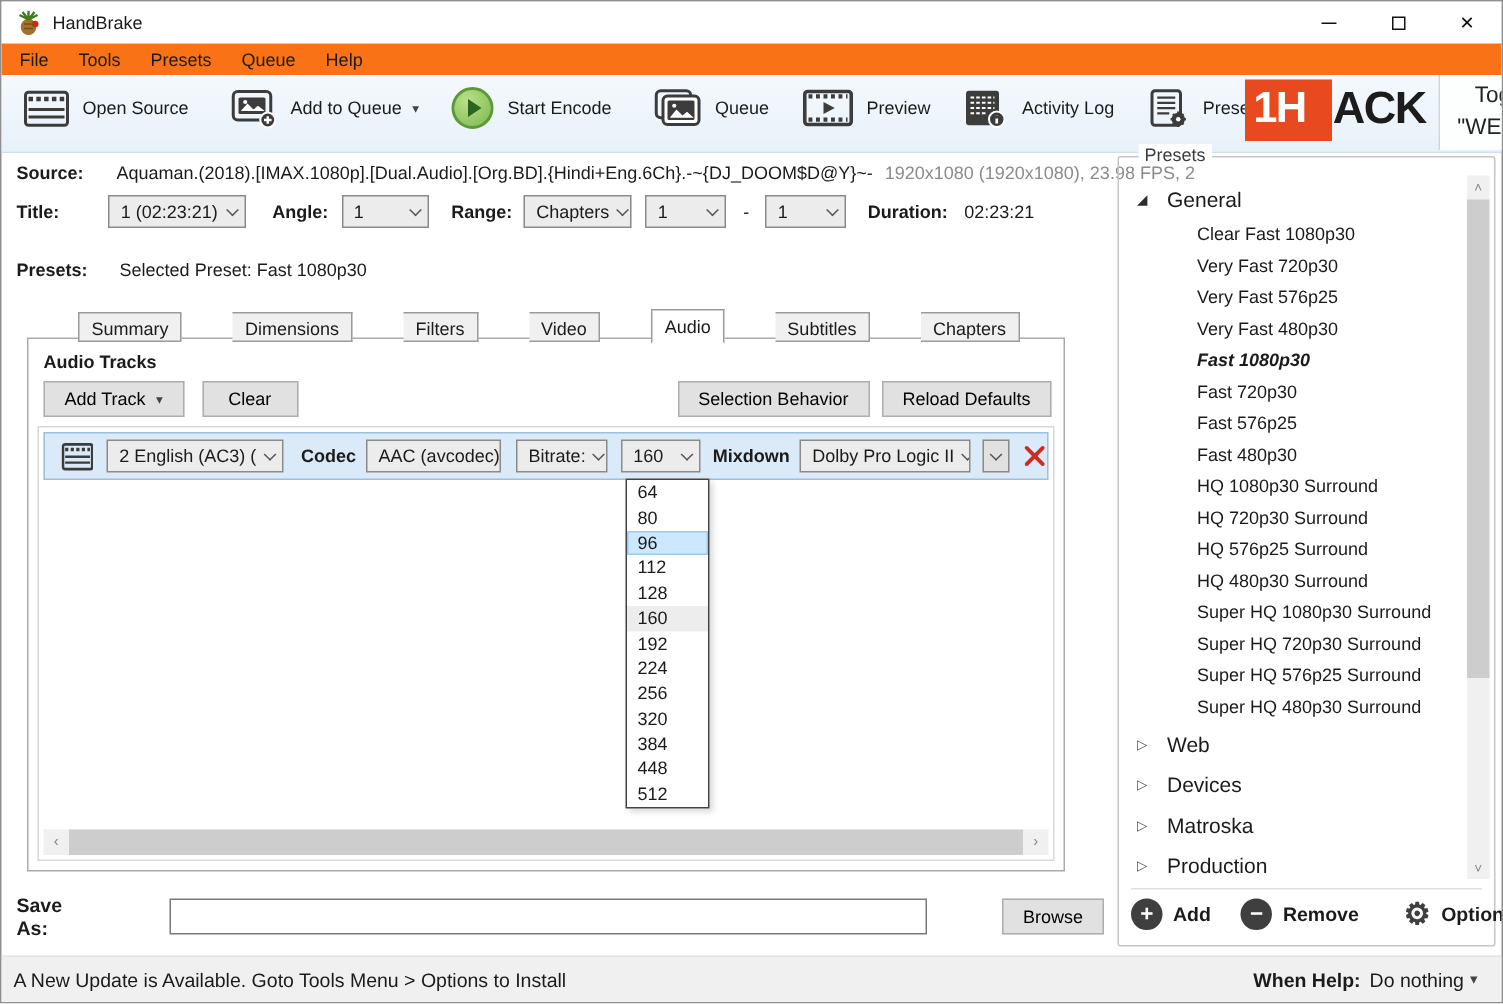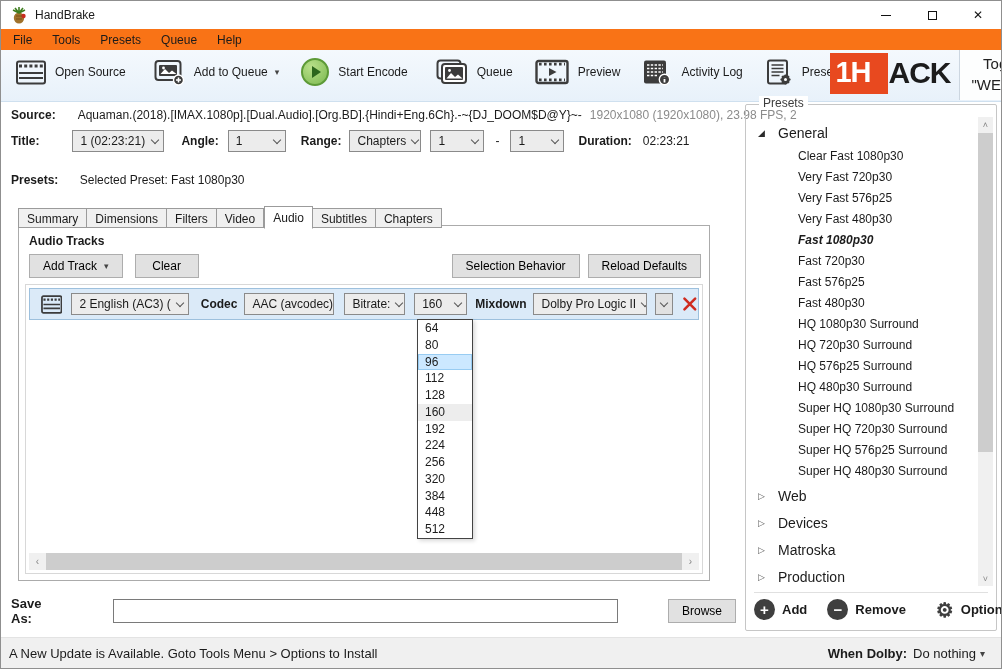--- a/index.html
+++ b/index.html
@@ -42,21 +42,21 @@
 
   .title-row { position:absolute; left:10px; top:128px; width:725px; height:24px; display:flex; align-items:center; }
   .combo { display:inline-flex; align-items:center; justify-content:space-between; background:#ececec; border:1px solid #8a8a8a; height:22px; padding:0 5px 0 7px; white-space:nowrap; overflow:hidden; }
   .combo .chev { flex:0 0 auto; margin-left:6px; }
 
   .presets-row { position:absolute; left:10px; top:172px; }
   .presets-row .val { margin-left:18px; font-weight:normal; }
 
   
   .tabbar { position:absolute; left:17px; top:205px; display:flex; align-items:flex-end; z-index:3; }
-  .tab { background:#f0f0f0; border:1px solid #9b9b9b; border-left-width:0; padding:3px 8px 3px 8px; height:20px; font-size:12px; }
+  .tab { background:#f0f0f0; border:1px solid #9b9b9b; border-left-width:0; padding:3px 8px 3px 8px; height:20px; font-size:12px;margin-left:34px; }
   .tab:first-child { border-left-width:1px; }
   .tab.active { background:#fff; height:23px; border-bottom:1px solid #fff; margin-bottom:-1px; padding-top:4px; border-left-width:1px; }
 
   
   .audio-panel { position:absolute; left:17px; top:224px; width:692px; height:356px; background:#fff; border:1px solid #ababab; }
   .section-title { position:absolute; left:10px; top:8px; font-weight:bold; }
   .panel-btn-row { position:absolute; left:10px; top:28px; right:8px; height:24px; display:flex; }
   .btn { background:#e1e1e1; border:1px solid #adadad; height:24px; display:inline-flex; align-items:center; justify-content:center; padding:0 13px; font-size:12px; white-space:nowrap; }
   .btn .dd-caret { margin-left:7px; }
   .spacer { flex:1; }
@@ -411,19 +411,19 @@
           <span class="gear-ic">⚙</span>
           <span>Options</span>
         </span>
       </div>
     </div>
   </div>
 
   <div class="statusbar">
     <span>A New Update is Available. Goto Tools Menu &gt; Options to Install</span>
     <span class="whendone">
-      <span class="bold">When Dolby:</span>
+      <span class="bold">When Help:</span>
       <span>Do nothing</span>
       <span class="dd-caret">▾</span>
     </span>
   </div>
 
 </div>
 
 </body></html>

